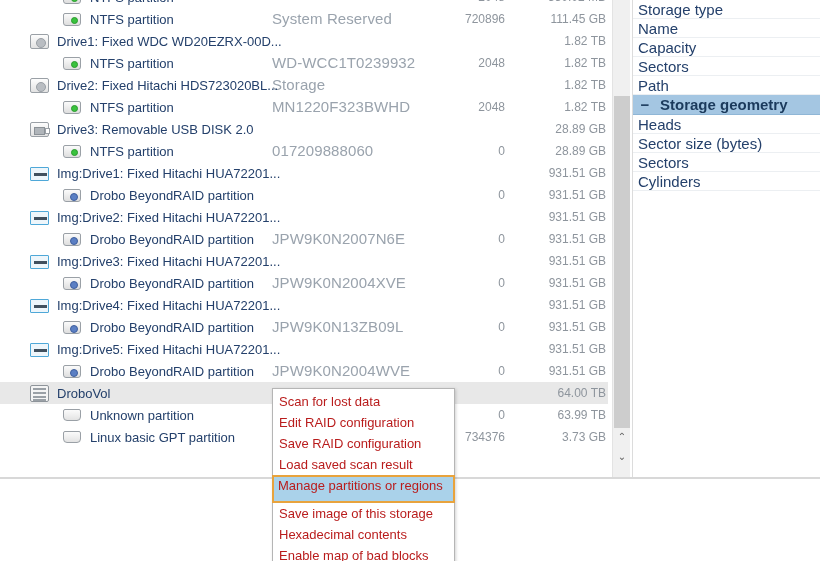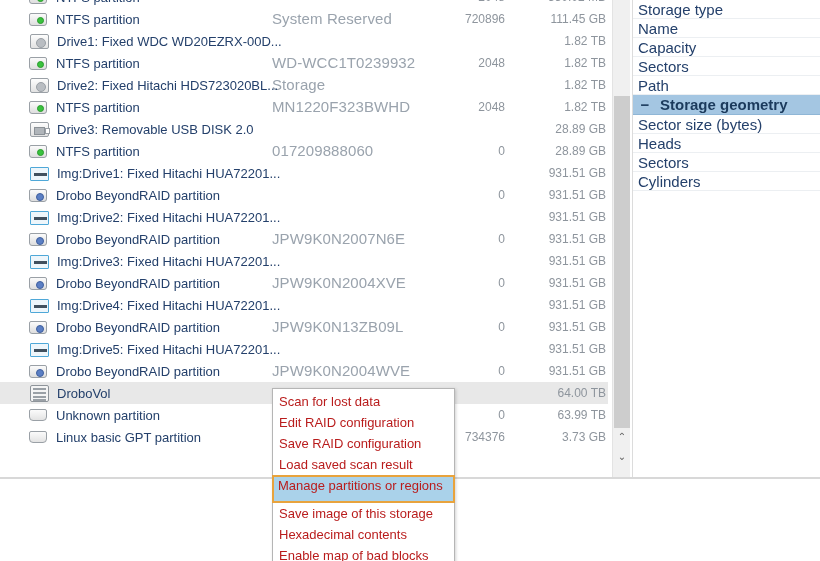--- a/index.html
+++ b/index.html
@@ -41,21 +41,21 @@
     font-size: 12px; color: #8e959d;
   }
   .row .capacity {
     position: absolute; left: 500px; width: 106px; top: 0; height: 22px;
     display: flex; align-items: center; justify-content: flex-end;
     font-size: 12px; color: #8e959d;
   }
 
   
   .lvl0 { padding-left: 30px; }
-  .lvl1 { padding-left: 29px; }
+  .lvl1 { padding-left: 63px; }
 
   
   .ic { position: absolute; left: 0; top: 0; }
 
   
   .ic-fixed {
     width: 19px; height: 15px; top: 1px;
     background: linear-gradient(#fdfdfd,#e2e2e2);
     border: 1px solid #9aa0a6; border-radius: 2px;
   }
@@ -444,24 +444,24 @@
         <span>Sectors</span>
       </div>
       <div class="prop-row">
         <span>Path</span>
       </div>
       <div class="prop-row group">
         <span class="minus">−</span>
         <span>Storage geometry</span>
       </div>
       <div class="prop-row">
+        <span>Heads</span>
+      </div>
+      <div class="prop-row">
         <span>Sector size (bytes)</span>
-      </div>
-      <div class="prop-row">
-        <span>Heads</span>
       </div>
       <div class="prop-row">
         <span>Sectors</span>
       </div>
       <div class="prop-row">
         <span>Cylinders</span>
       </div>
     </div>
 
   <div id="ctxmenu">

